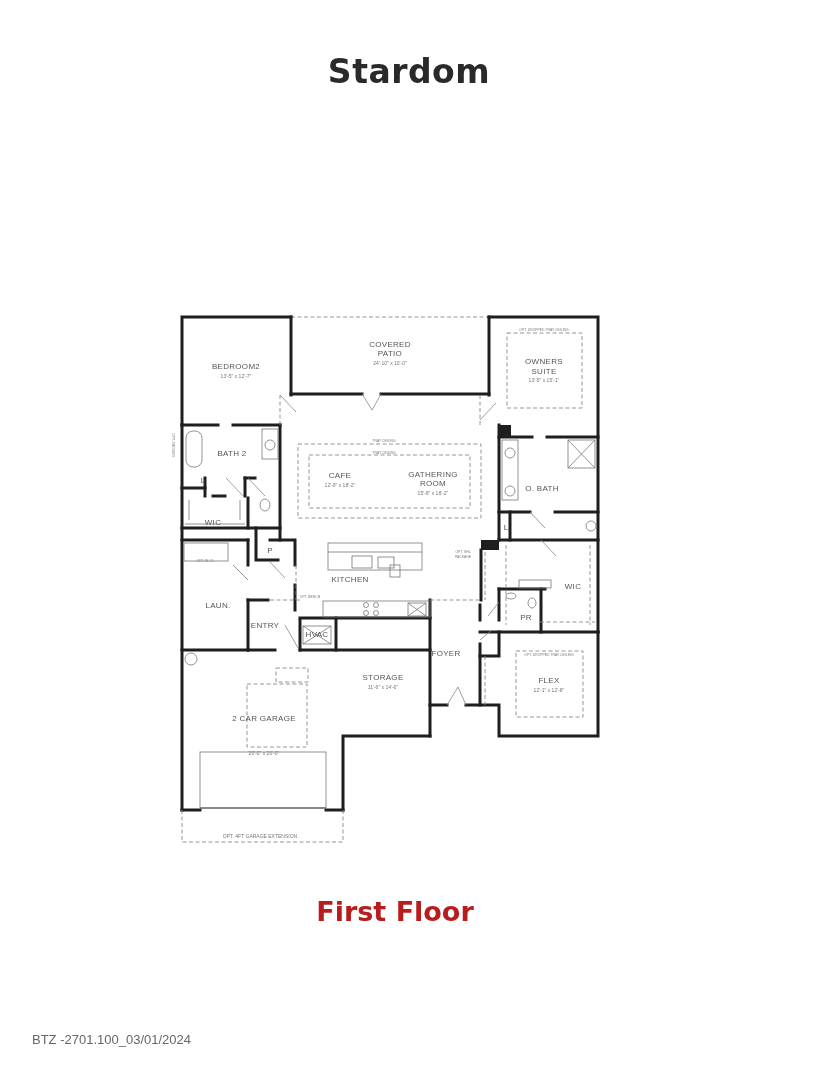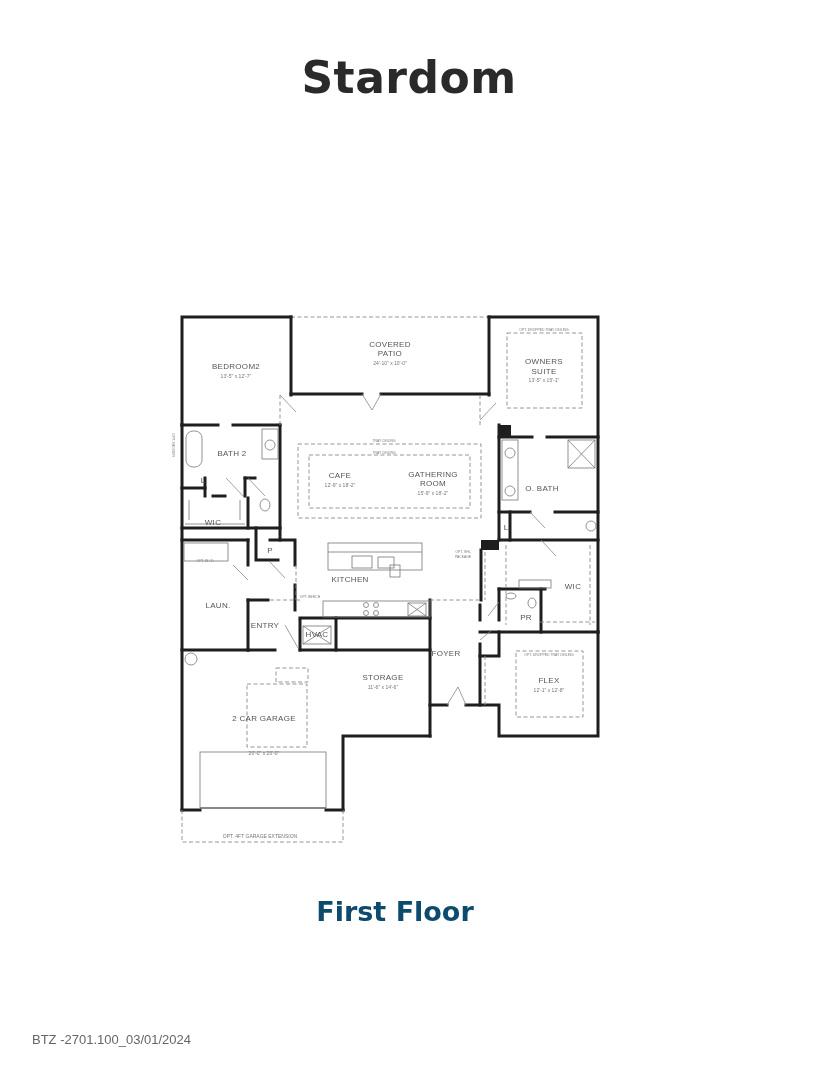--- a/index.html
+++ b/index.html
@@ -1,18 +1,18 @@
 <!DOCTYPE html>
 <html><head>
 <meta charset="utf-8">
 <style>
   html,body{margin:0;padding:0;background:#ffffff;}
   body{width:835px;height:1080px;position:relative;overflow:hidden;font-family:"Liberation Sans",sans-serif;color:#2b2b2b;}
-  .title{position:absolute;left:0;width:818px;top:52px;text-align:center;font-size:44px;font-weight:bold;letter-spacing:0.5px;color:#2a2a2a;font-family:"DejaVu Sans",sans-serif;}
-  .subtitle{position:absolute;left:0;width:790px;top:896px;text-align:center;font-size:27px;font-weight:bold;color:#0c4a6e;font-family:"DejaVu Sans",sans-serif;}
+  .title{position:absolute;left:0;width:818px;top:52px;text-align:center;font-size:33px;font-weight:bold;letter-spacing:0.5px;color:#2a2a2a;font-family:"DejaVu Sans",sans-serif;}
+  .subtitle{position:absolute;left:0;width:790px;top:896px;text-align:center;font-size:27px;font-weight:bold;color:#b91c1c;font-family:"DejaVu Sans",sans-serif;}
   .footer{position:absolute;left:32px;top:1032px;font-size:13px;color:#666;font-family:"Liberation Sans",sans-serif;}
   svg.plan{position:absolute;left:0;top:0;}
   .wall{stroke:#1e1e1e;stroke-width:3;fill:none;stroke-linecap:square;}
   .wall-thin{stroke:#2a2a2a;stroke-width:1.2;fill:none;}
   .dash{stroke:#8a8a8a;stroke-width:0.9;fill:none;stroke-dasharray:4 2.5;}
   .fixture{stroke:#777;stroke-width:0.8;fill:none;}
   .door{stroke:#888;stroke-width:0.8;fill:none;}
   .solid{fill:#1e1e1e;}
   .lbl{font-family:"Liberation Sans",sans-serif;font-size:8px;fill:#555;letter-spacing:0.3px;}
   .dim{font-family:"Liberation Sans",sans-serif;font-size:5px;fill:#777;}

